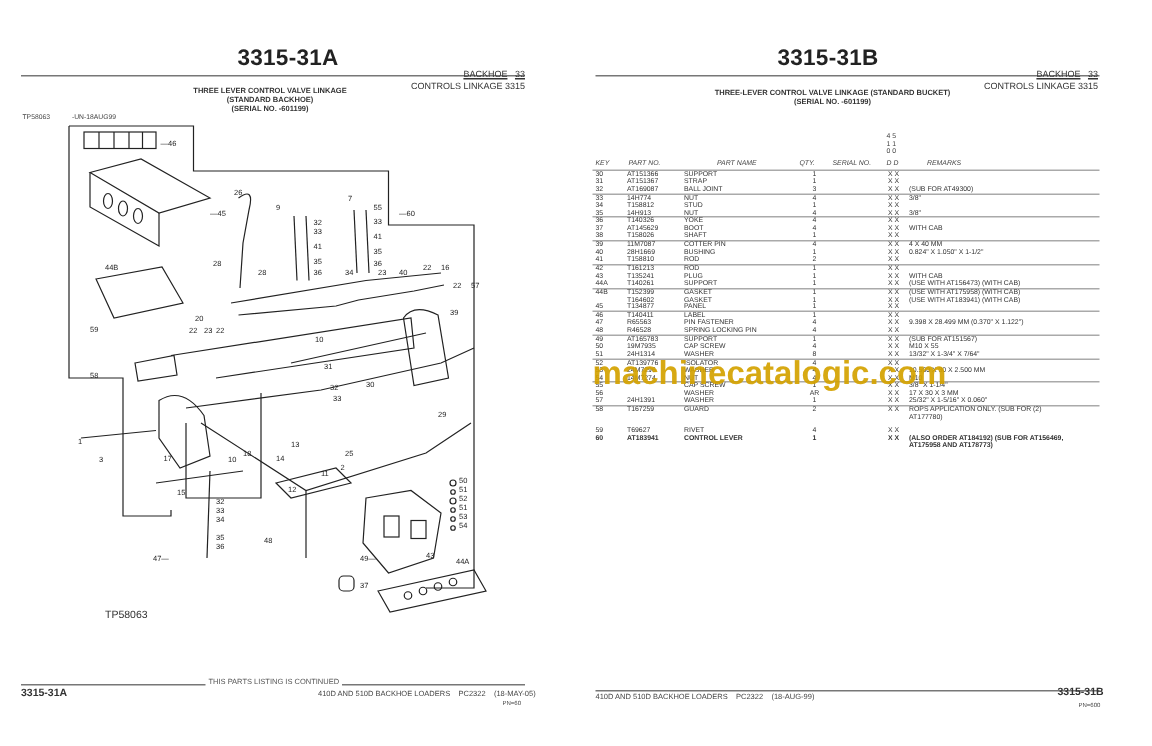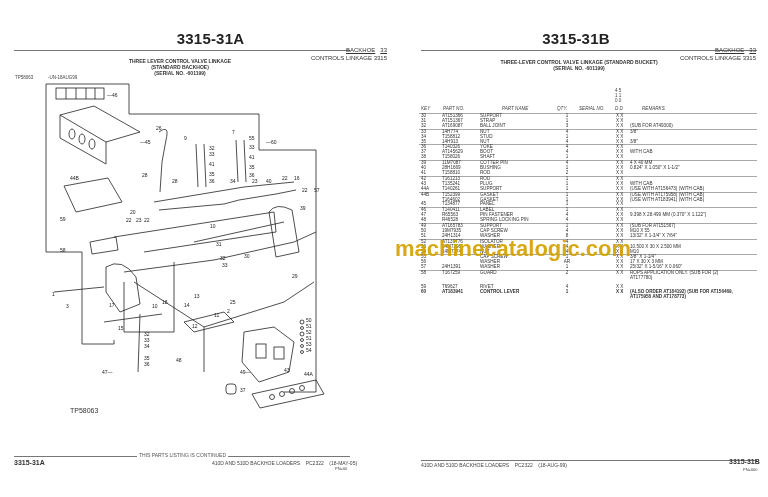--- a/index.html
+++ b/index.html
@@ -1,19 +1,19 @@
 <!DOCTYPE html>
 <html><head>
 <meta charset="utf-8">
 <style>
   html, body { margin:0; padding:0; background:#ffffff; }
   body { width:768px; height:497px; position:relative; overflow:hidden; font-family:"Liberation Sans", sans-serif; color:#222; }
   .page { position:absolute; top:0; height:497px; }
-  .left { left:0; width:384px;padding-left:37px; }
-  .right { left:384px; width:384px; }
+  .left { left:0; width:384px; }
+  .right { left:360px; width:384px; }
   .big-title { position:absolute; top:30px; width:100%; text-align:center; font-weight:bold; font-size:15px; letter-spacing:0.2px; }
   .left .big-title { left:0; }
   .rule { position:absolute; height:1px; background:#777; }
   .hdr-right { position:absolute; font-size:6px; text-align:right; color:#333; line-height:8px; }
   .hdr-right .bk { text-decoration:underline; }
   .section-title { position:absolute; font-size:5px; font-weight:bold; text-align:center; line-height:6px; color:#333; }
   .small { position:absolute; font-size:4.5px; color:#444; }
   .diagram { position:absolute; left:44px; top:82px; width:290px; height:330px; }
   .tp-label { position:absolute; left:70px; top:407px; font-size:7px; color:#333; }
   .footer { position:absolute; font-size:5px; color:#444; }

